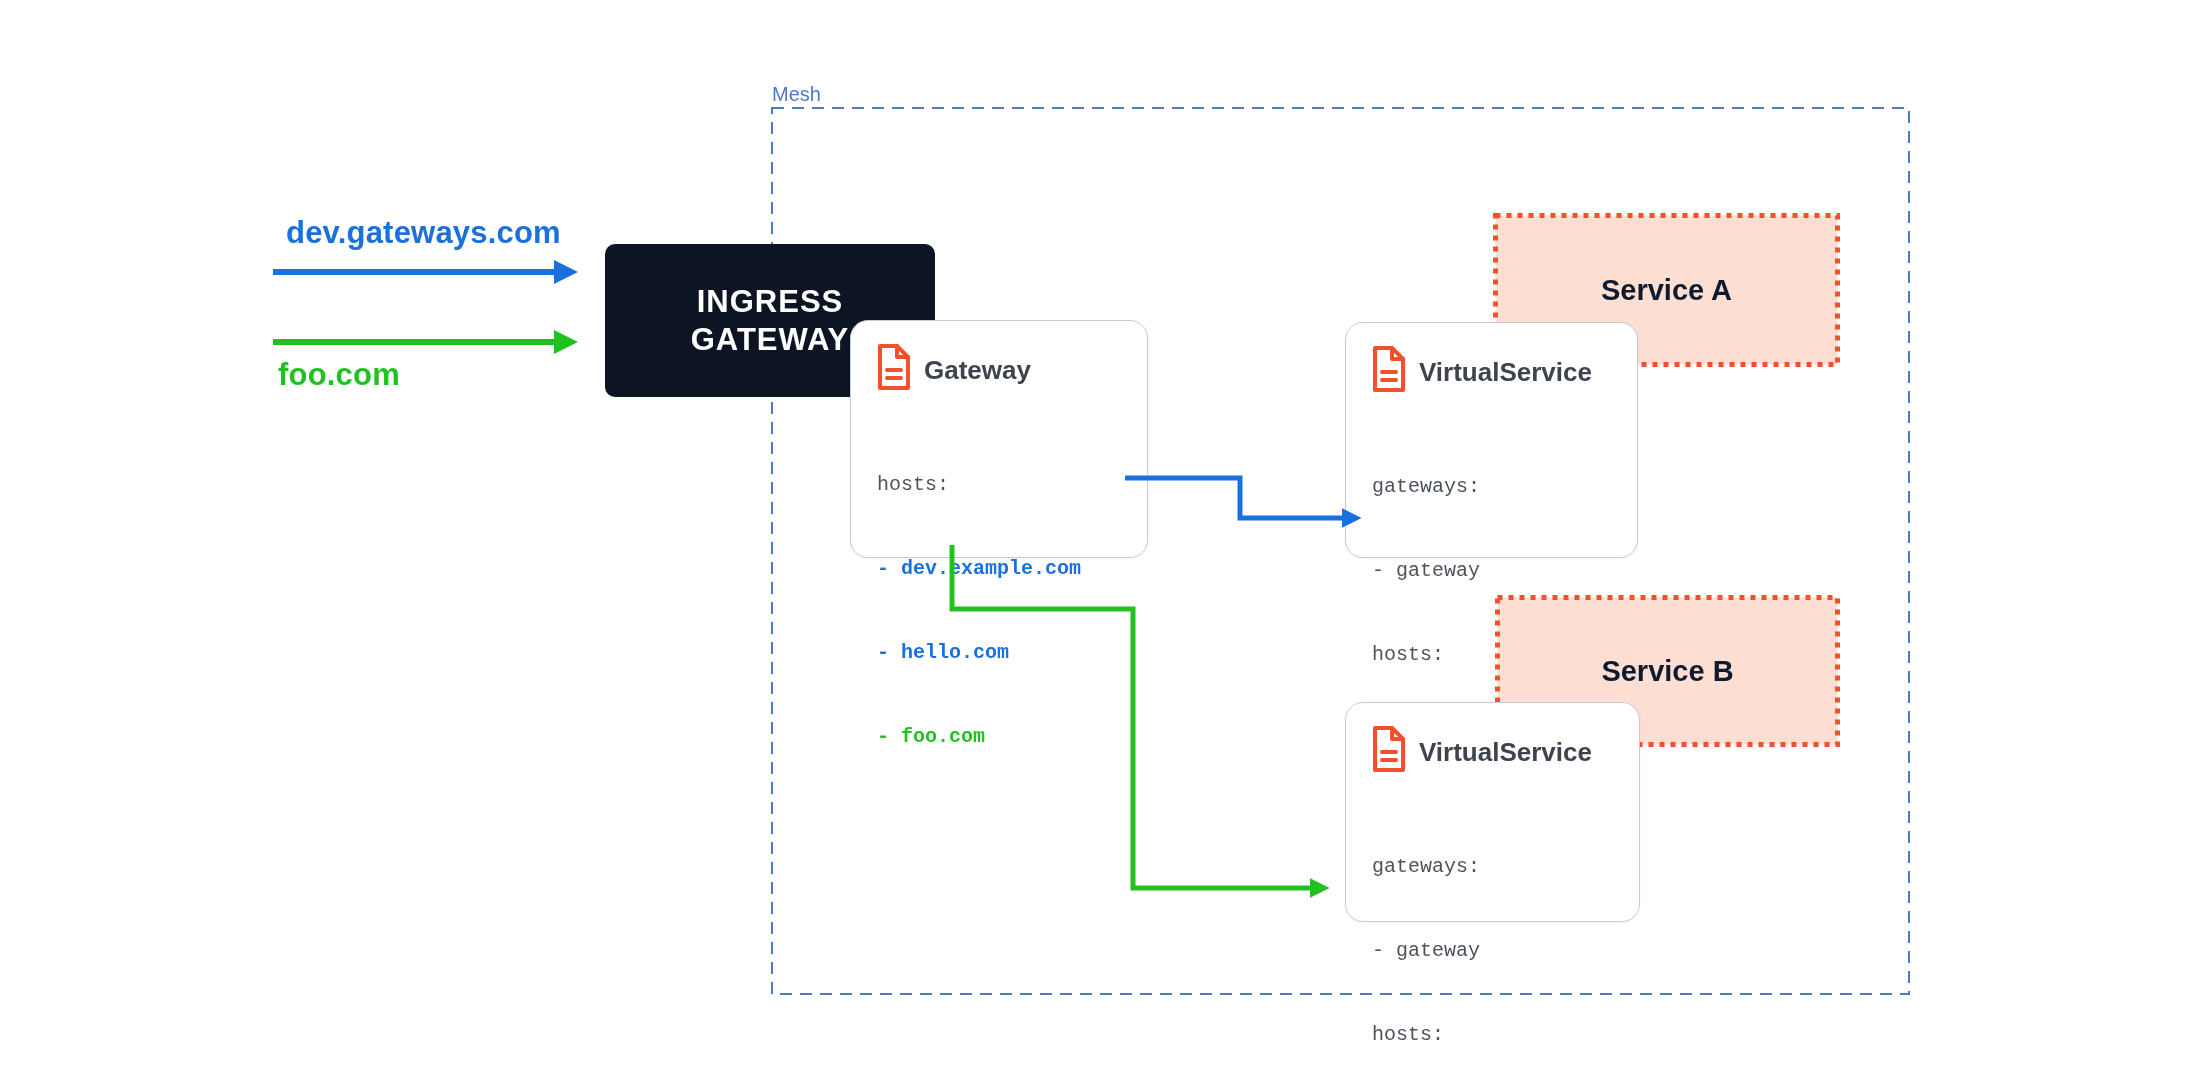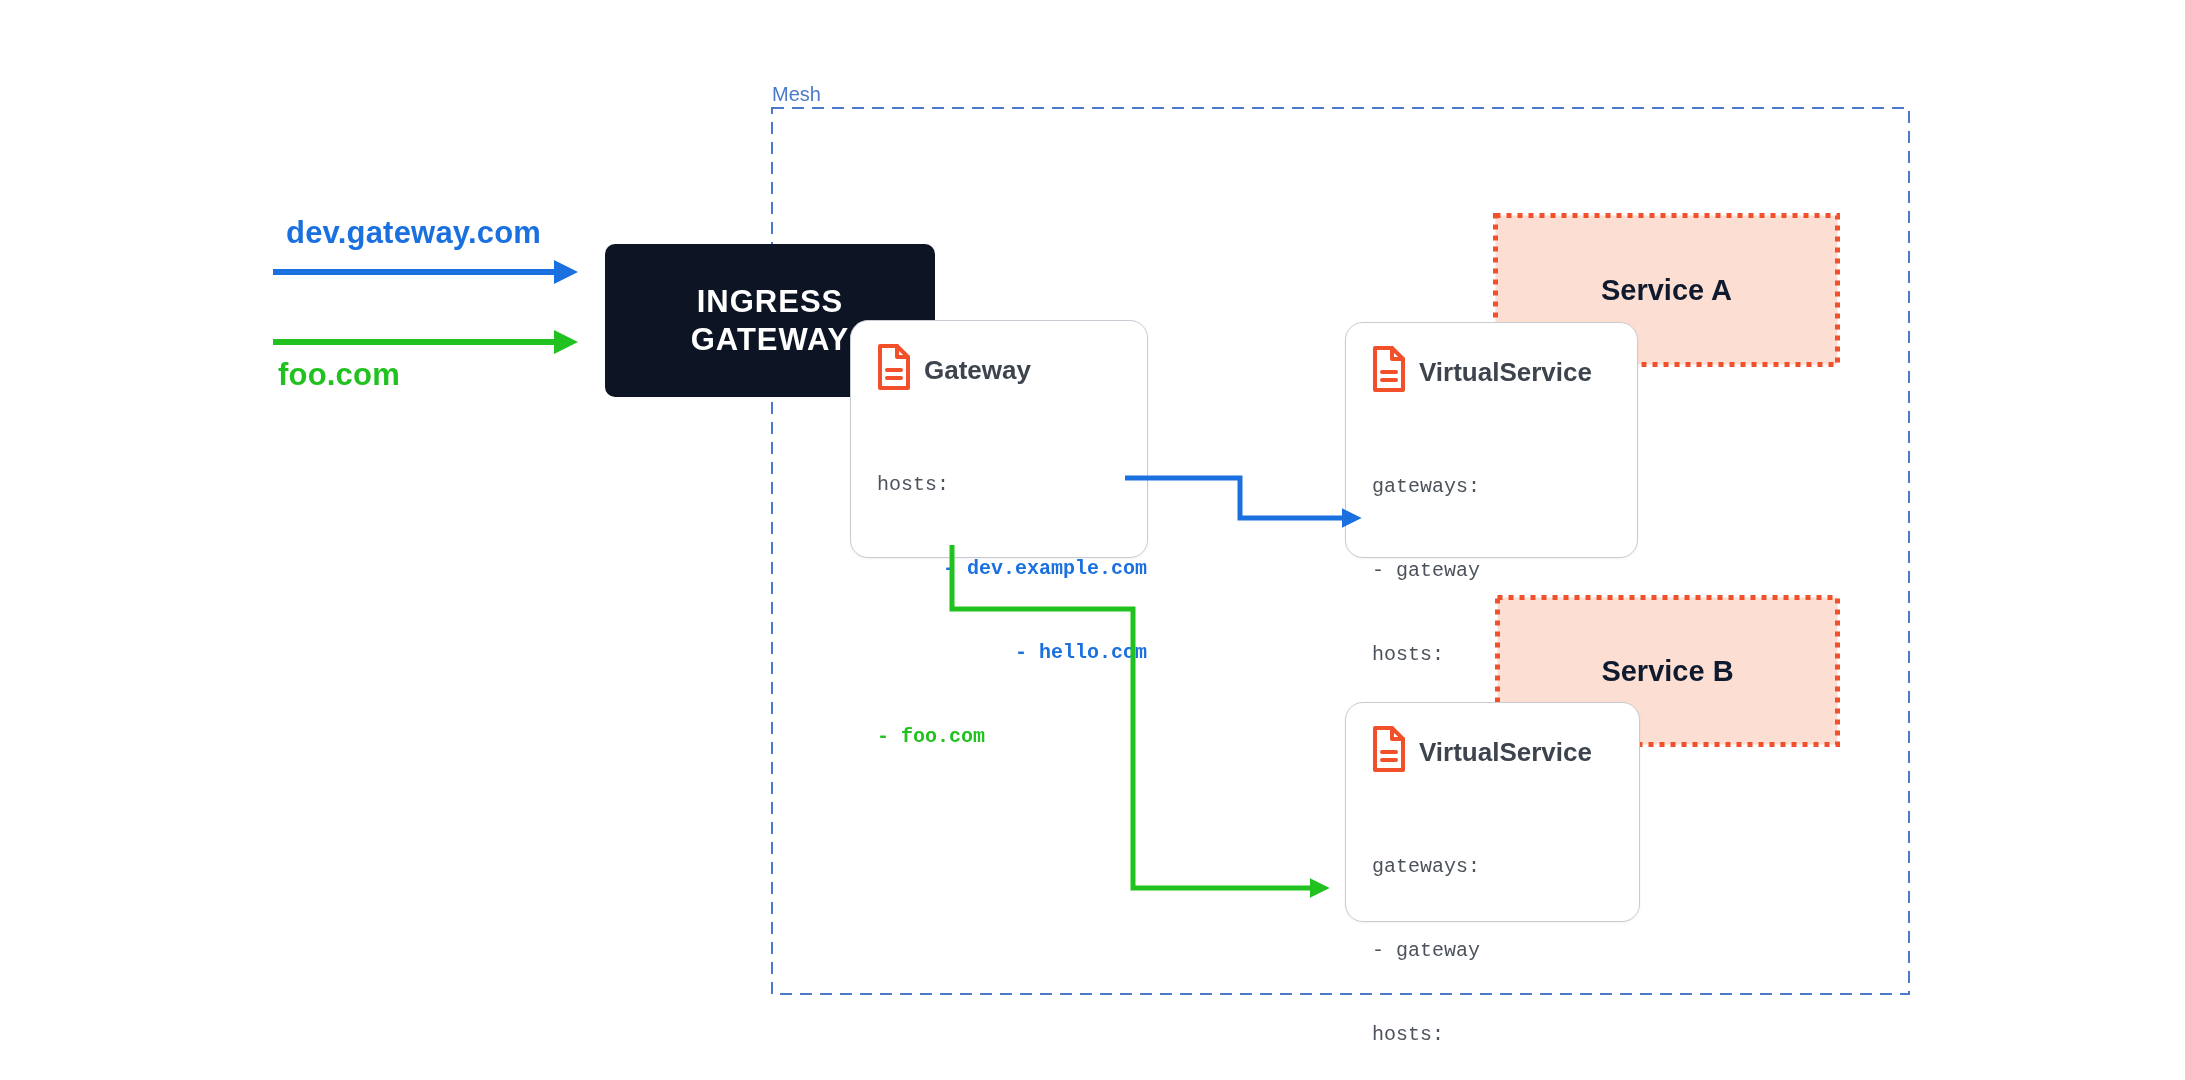--- a/index.html
+++ b/index.html
@@ -60,21 +60,21 @@
   .card-title { font-size:26px; font-weight:bold; color:var(--title_color); margin-top:6px; }
   .code {
     margin-top:24px;
     font-family:Liberation Mono, monospace;
     font-size:20px; line-height:28px;
     color:var(--code_gray);
     white-space:pre;
   }
   .code .line { display:block; }
   .tone-gray  { color:var(--code_gray); }
-  .tone-blue  { color:var(--blue);  font-weight:bold;text-align:right; }
+  .tone-blue  { color:var(--blue);  font-weight:bold; }
   .tone-green { color:var(--green); font-weight:bold; }
 
   .conn { fill:none; }
   .conn.blue  { stroke:var(--blue); }
   .conn.green { stroke:var(--green); }
 </style>
 </head>
 <body>
 
 <div class="canvas">
@@ -87,21 +87,21 @@
 
   <div class="mesh-label">Mesh</div>
 
   <div class="service-label-wrap a">
     <div class="service-label">Service A</div>
   </div>
   <div class="service-label-wrap b">
     <div class="service-label">Service B</div>
   </div>
 
-  <div class="req-label blue">dev.gateway.com</div>
+  <div class="req-label blue">dev.gateways.com</div>
   <div class="req-label green">foo.com</div>
 
   <div class="ingress">
     <div class="label">INGRESS
 GATEWAY</div>
   </div>
 
   <div class="card gateway">
     <div class="card-head">
       <span class="doc-icon">

